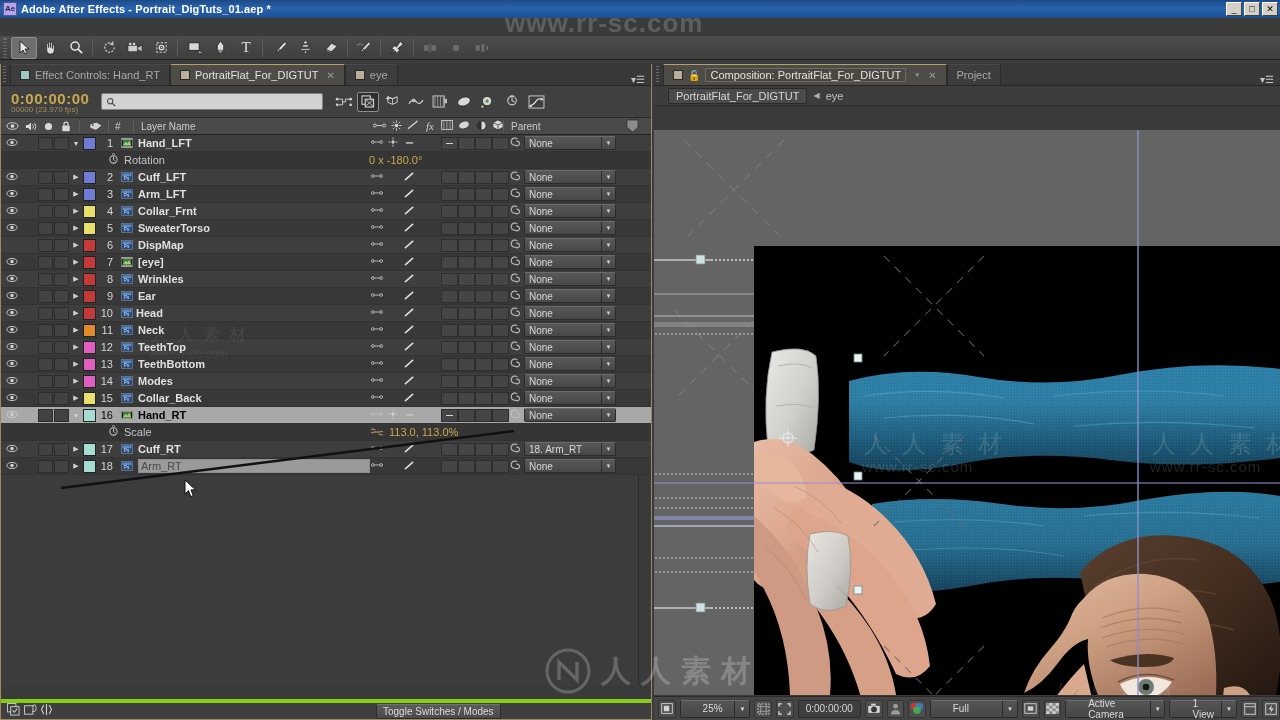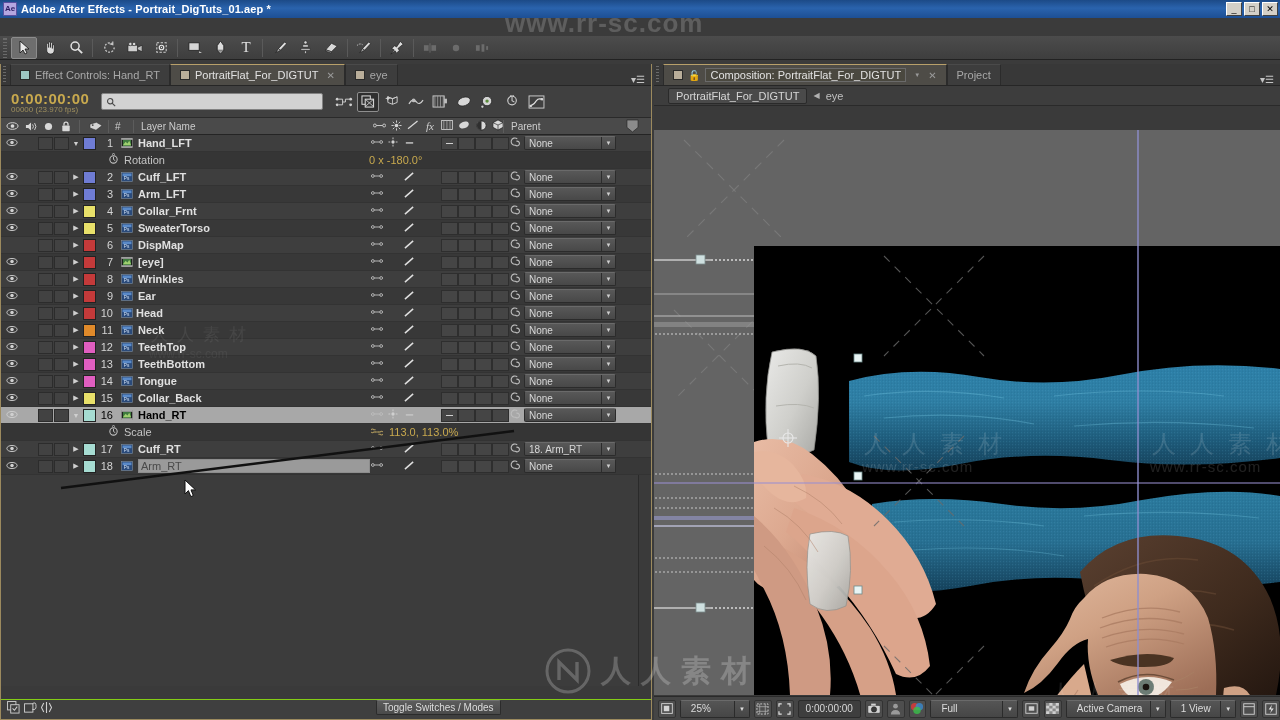--- a/index.html
+++ b/index.html
@@ -152,21 +152,21 @@
   .propval { position: absolute; left: 368px; font-size: 11px; color: #c8a94e; }
   .linkico { position: absolute; left: 370px; font-size: 10px; color: #b09a5e; }
 
   
   .trackarea { position: absolute; left: 637px; top: 0; width: 15px; height: 551px;
                background: #3a3a3a; border-left: 1px solid #2a2a2a; }
   .scrollthumb { position: absolute; left: 639px; top: 4px; width: 11px; height: 40px;
     background: linear-gradient(to bottom,#6a6a6a,#525252); border: 1px solid #2b2b2b; border-radius: 2px; }
 
   .tl-foot { position: absolute; left: 0; bottom: 0; width: 650px; height: 20px;
-    background: #3f3f3f; border-top: 1px solid #84cc16; display: flex; align-items: flex-start; }
+    background: #3f3f3f; border-top: 4px solid #84cc16; display: flex; align-items: center; }
   .toggle-btn {
     position: absolute; left: 375px; background: linear-gradient(to bottom,#5c5c5c,#4a4a4a);
     border: 1px solid #2b2b2b; border-top-color: #707070; border-radius: 2px;
     font-size: 10px; color: #dcdcdc; padding: 1px 6px;
   }
 
   
   #comp { left: 654px; top: 64px; width: 626px; height: 656px; background: #3a3a3a; }
   .comp-tabbar { height: 22px; background: #383838; display: flex; align-items: flex-end;
                  border-bottom: 1px solid #262626; }
@@ -182,21 +182,21 @@
   .compframe { position: absolute; left: 100px; top: 116px; width: 526px; height: 449px;
                background: #000; overflow: hidden; }
 
   .comp-foot { position: absolute; left: 0; bottom: 0; width: 626px; height: 24px;
     background: #454545; border-top: 1px solid #2a2a2a; display: flex; align-items: center;
     gap: 4px; padding-left: 4px; }
   .cf-btn { width: 20px; height: 18px; display: flex; align-items: center; justify-content: center;
             border: 1px solid #333; background: #4e4e4e; border-radius: 2px; font-size: 10px; color: #d8d8d8; }
   .cf-dd { height: 18px; background: linear-gradient(to bottom,#555,#464646);
            border: 1px solid #2b2b2b; border-top-color: #6a6a6a; border-radius: 2px;
-           display: flex; align-items: center; font-size: 10px; color: #dcdcdc; padding-left: 10px; }
+           display: flex; align-items: center; font-size: 10px; color: #dcdcdc; padding-left: 22px; }
   .cf-dd .arw { margin-left: auto; width: 15px; text-align: center; font-size: 6px;
                 border-left: 1px solid #2b2b2b; line-height: 16px; }
   .cf-time { height: 18px; background: #3e3e3e; border: 1px solid #2b2b2b; border-radius: 2px;
              display: flex; align-items: center; padding: 0 7px; font-size: 10px; color: #d8d8d8; }
 
   
   .wm { position: absolute; pointer-events: none; font-weight: bold; color: rgba(255,255,255,0.18);
         white-space: nowrap; }
   .wm2 { position: absolute; pointer-events: none; color: rgba(255,255,255,0.13); white-space: nowrap; }
   .wmdark { color: rgba(255,255,255,0.10); }
@@ -1179,21 +1179,21 @@
           <div class="tri">▶</div>
           <div class="colorsw" style="background: rgb(224, 94, 192);"></div>
           <div class="num">14</div>
           <div class="ltype">
             <svg width="12" height="10" viewBox="0 0 13 11">
               <rect x="0.5" y="0.5" width="12" height="10" fill="#2a4a7a" stroke="#7a8a9a" stroke-width="0.7"></rect>
               <rect x="1.6" y="1.6" width="9.8" height="3" fill="#5a8ac8"></rect>
               <text x="3" y="9.3" font-size="5.2" fill="#cfe0f4" font-family="Liberation Sans">Ps</text>
             </svg>
           </div>
-          <div class="lname" style="margin-left: 3px;">Tongue</div>
+          <div class="lname" style="margin-left: 3px;">Modes</div>
           <div class="switches">
             <span class="sw-ico"><svg width="12" height="8" viewBox="0 0 13 8">
                 <circle cx="2" cy="4" r="1.5" fill="none" stroke="#bdbdbd" stroke-width="1"></circle>
                 <circle cx="11" cy="4" r="1.5" fill="none" stroke="#bdbdbd" stroke-width="1"></circle>
                 <line x1="3.5" y1="4" x2="9.5" y2="4" stroke="#bdbdbd" stroke-width="1"></line>
               </svg></span>
             <span class="sw-ico"></span>
             <span class="sw-ico"><svg width="13" height="11" viewBox="0 0 14 12">
                 <line x1="2" y1="10" x2="11" y2="2" stroke="#e0e0e0" stroke-width="1.6"></line>
               </svg></span>

